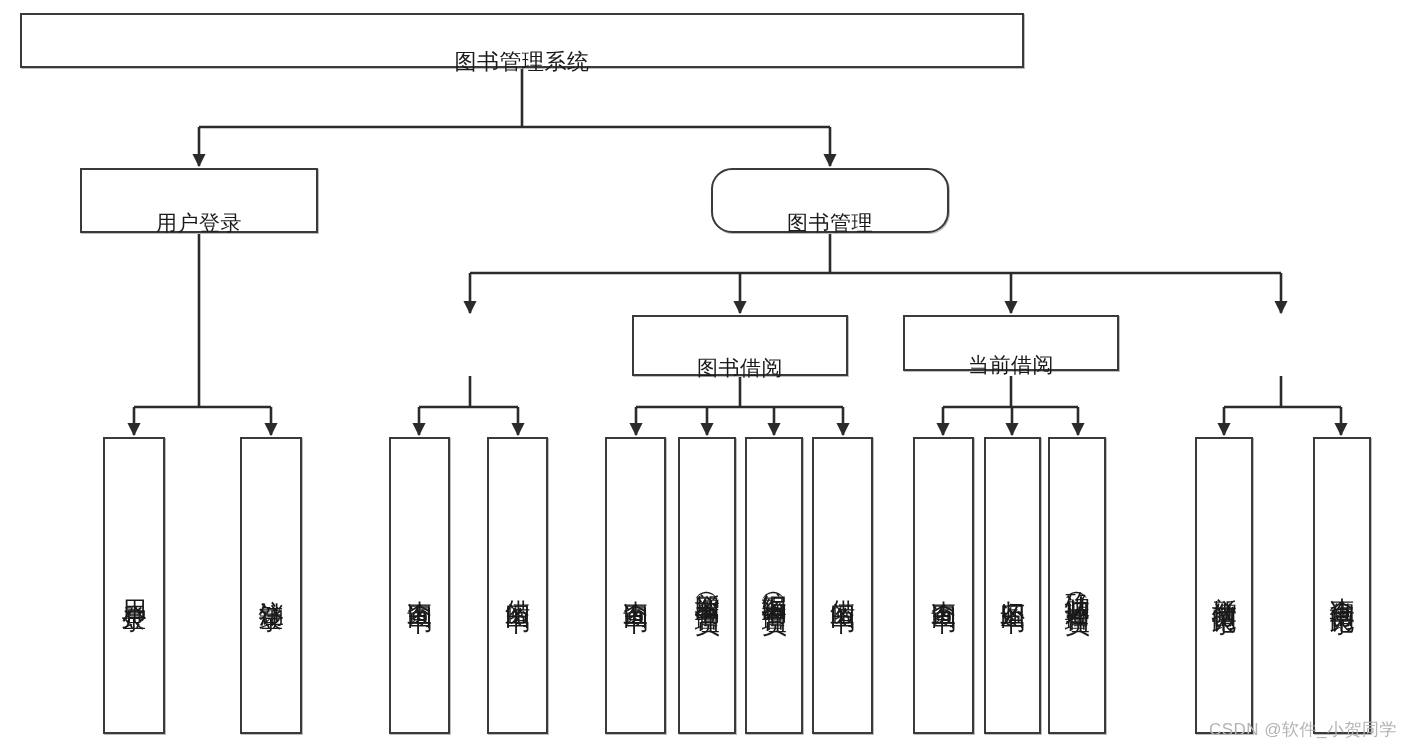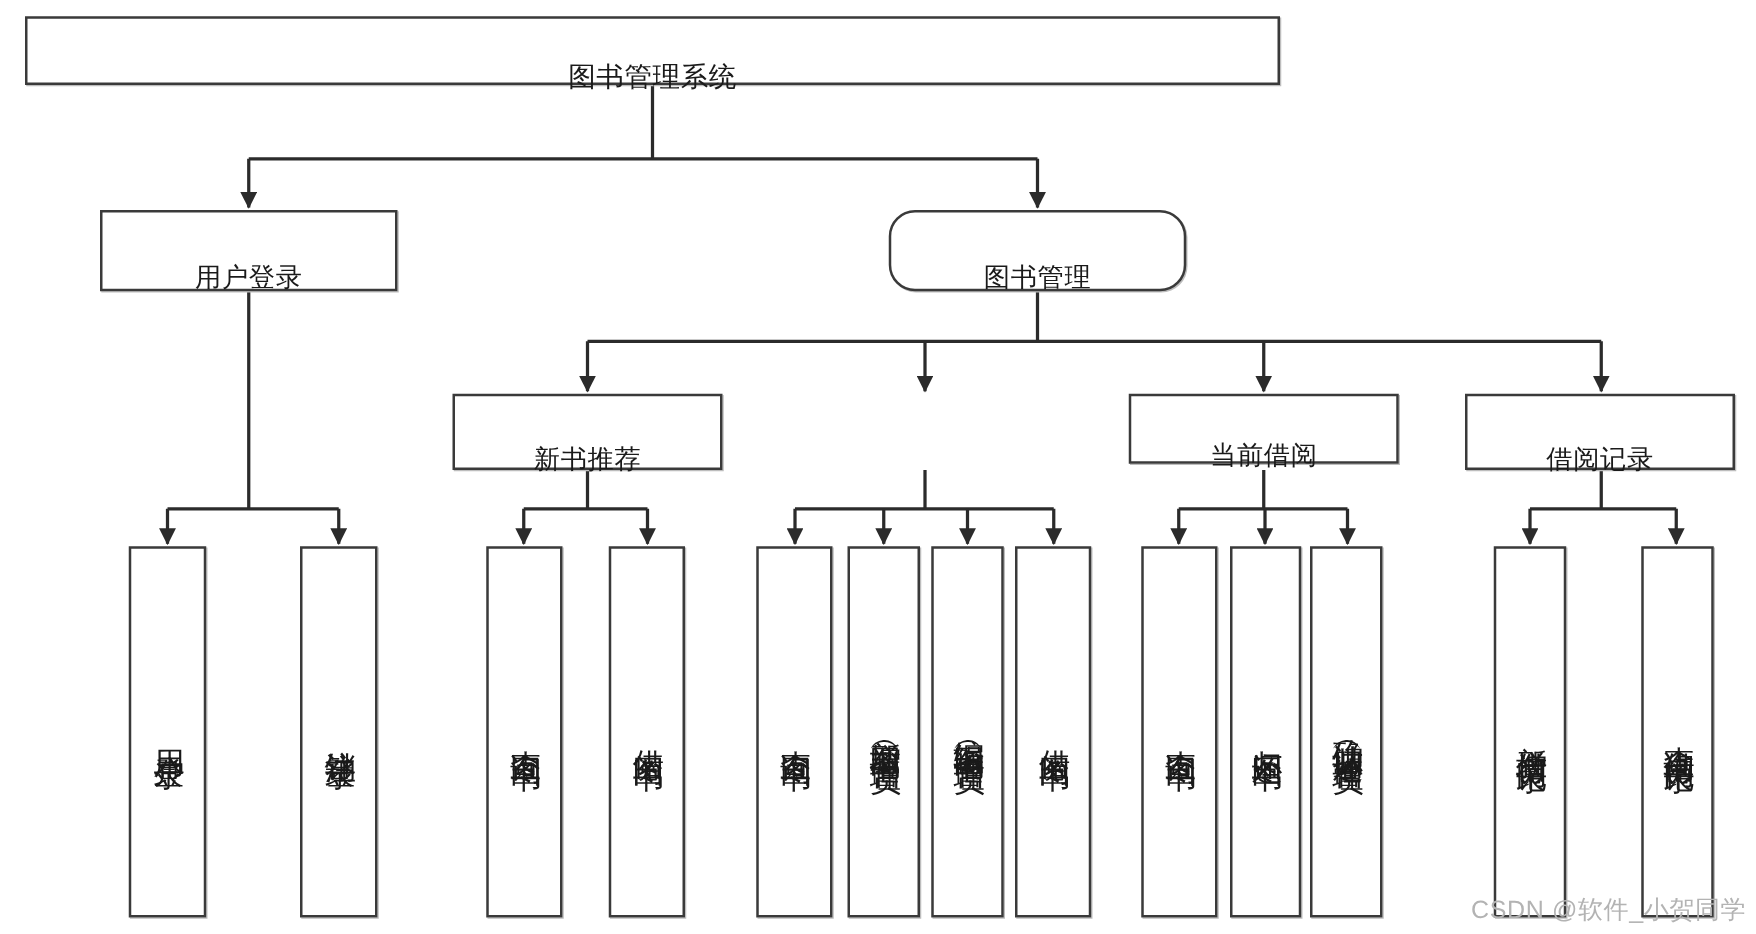--- a/index.html
+++ b/index.html
@@ -59,21 +59,21 @@
     text-orientation: upright;
     font-size: 25px;
     line-height: 1.02;
     letter-spacing: 3px;
     max-height: 100%;
   }
   .watermark {
     position: absolute;
     right: 8px;
     bottom: 6px;
-    font-size: 20px;
+    font-size: 17px;
     color: #b3b3b3;
     white-space: nowrap;
     letter-spacing: 0.5px;
   }
 </style>
 </head>
 <body>
 
 <div id="canvas">
 
@@ -132,32 +132,29 @@
   </div>
 
   <div class="node h" style="left:80px; top:168px; width:238px; height:65px;">
     <span class="lbl">用户登录</span>
   </div>
 
   <div class="node h" style="left:711px; top:168px; width:238px; height:65px;border-radius:21px;">
     <span class="lbl">图书管理</span>
   </div>
 
-  <div class="node h" style="left:362px; top:315px; width:216px; height:61px;">
-    <span class="lbl">新书推荐</span>
-  </div>
-
+
+  <div class="node h" style="left:632px; top:315px; width:216px; height:61px;">
+    <span class="lbl">图书借阅</span>
+  </div>
 
   <div class="node h" style="left:903px; top:315px; width:216px; height:56px;">
     <span class="lbl">当前借阅</span>
   </div>
 
-  <div class="node h" style="left:1172px; top:315px; width:216px; height:61px;">
-    <span class="lbl">借阅记录</span>
-  </div>
 
   <div class="node v" style="left:103px; top:437px; width:62px; height:297px;">
     <span class="lbl">用户登录</span>
   </div>
 
   <div class="node v" style="left:240px; top:437px; width:62px; height:297px;">
     <span class="lbl">注销登录</span>
   </div>
 
   <div class="node v" style="left:389px; top:437px; width:61px; height:297px;">

